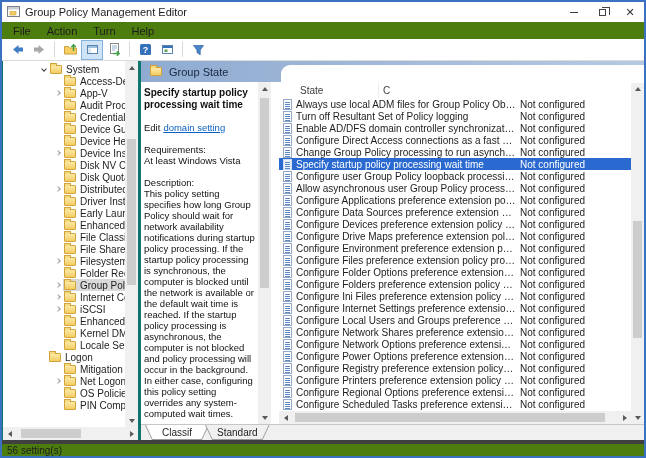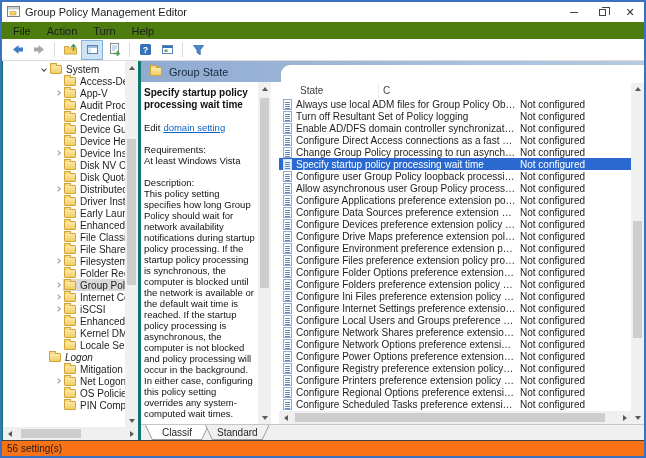--- a/index.html
+++ b/index.html
@@ -107,21 +107,21 @@
 
   
   .tabs-row { height:16px; flex:none; background:#f0f0f0; display:flex; align-items:stretch; padding-left:4px; border-top:1px solid #c6c6c6; }
   .tab { position:relative; height:15px; min-width:64px; margin-right:-4px; }
   .tab .shape { position:absolute; left:0; right:0; top:0; bottom:0; background:#9b9b9b; clip-path:polygon(0 0,100% 0,calc(100% - 7px) 100%,7px 100%); }
   .tab .fill { position:absolute; left:1px; right:1px; top:0; bottom:1px; background:#f0f0f0; clip-path:polygon(0 0,100% 0,calc(100% - 6.5px) 100%,6.5px 100%); }
   .tab.active .fill { background:#ffffff; }
   .tab .lab { position:relative; display:flex; align-items:center; justify-content:center; height:100%; font-size:10px; color:#1d1d1d; padding:0 12px; }
 
   
-  .statusbar { height:16px; flex:none; background:#f97316; border-top:1px solid #404040; display:flex; align-items:center; font-size:10px; color:#1d1d1d; padding-left:5px; }
+  .statusbar { height:16px; flex:none; background:#4d7c0f; border-top:4px solid #404040; display:flex; align-items:center; font-size:10px; color:#1d1d1d; padding-left:5px; }
 </style>
 </head>
 <body>
 
 <div class="window">
 
   <div class="titlebar">
     <span class="title-icon">
       <svg width="13" height="12" viewBox="0 0 13 12">
           <rect x="0.5" y="1.5" width="12" height="10" fill="#fff" stroke="#7a7f88"></rect>
@@ -417,21 +417,21 @@
             </div>
 
             <div class="tree-row" style="padding-left: 50px;">
               <span class="chev"></span>
               <span class="hl">
                 <span class="folder"></span>
                 <span class="tlbl">Locale Serv</span>
               </span>
             </div>
 
-            <div class="tree-row" style="padding-left: 35px; font-style: italic;">
+            <div class="tree-row" style="padding-left: 35px;">
               <span class="chev"></span>
               <span class="hl">
                 <span class="folder"></span>
                 <span class="tlbl">Logon</span>
               </span>
             </div>
 
             <div class="tree-row" style="padding-left: 50px;">
               <span class="chev"></span>
               <span class="hl">

